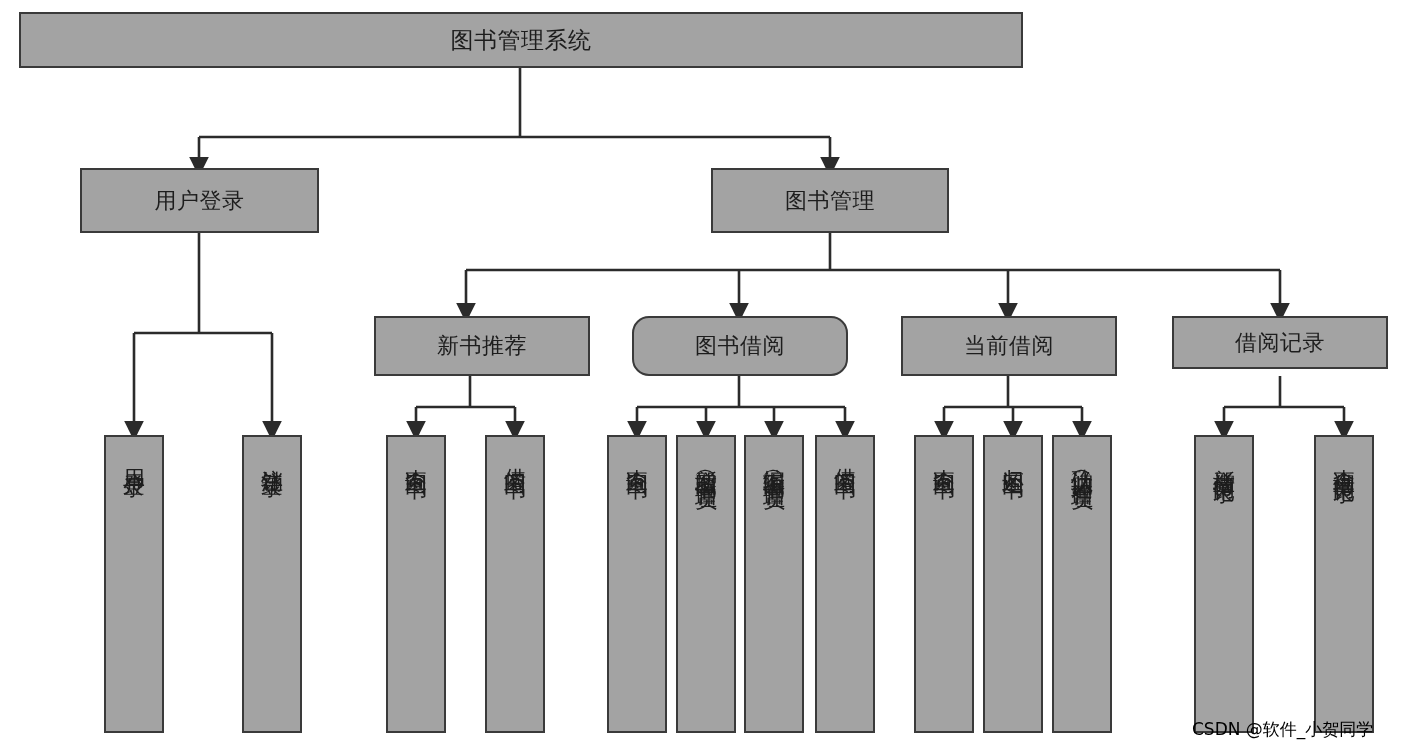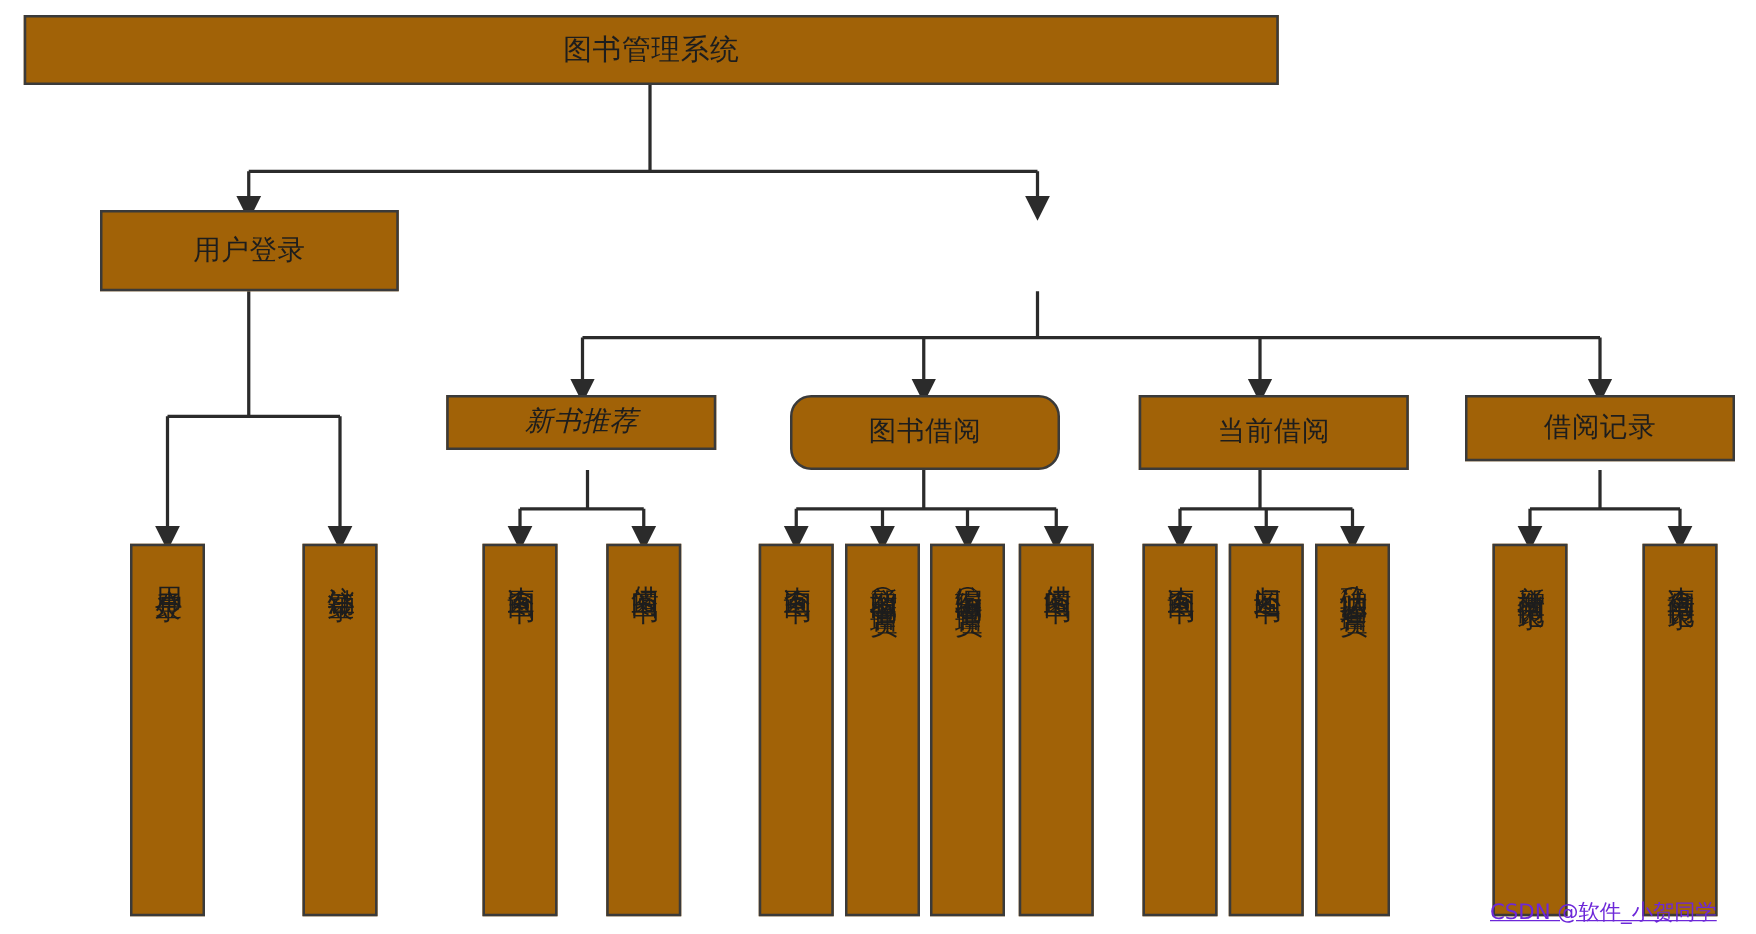--- a/index.html
+++ b/index.html
@@ -22,21 +22,21 @@
     position: absolute;
     left: 0;
     top: 0;
     width: 1405px;
     height: 747px;
     pointer-events: none;
   }
   .node {
     position: absolute;
     box-sizing: border-box;
-    background: #a16207;
+    background: #a3a3a3;
     border: 2px solid #3a3a3a;
     display: flex;
     align-items: center;
     justify-content: center;
     color: #1d1d1d;
   }
   .node-label {
     display: block;
     text-align: center;
     line-height: 1.05;
@@ -59,24 +59,23 @@
     writing-mode: vertical-rl;
     text-orientation: upright;
     font-size: 22px;
     line-height: 1.0;
     letter-spacing: 3px;
     white-space: nowrap;
   }
   .watermark {
     position: absolute;
     font-size: 17px;
-    color: #6d28d9;
+    color: #000000;
     white-space: nowrap;
     user-select: none;
-    text-decoration: underline;
   }
 </style>
 </head>
 <body>
 
 <div id="canvas">
 
   <svg class="connectors" viewBox="0 0 1405 747">
     <defs>
       <marker id="arrow" markerWidth="9" markerHeight="9" refX="1.2" refY="4.3" orient="auto" markerUnits="strokeWidth">
@@ -129,28 +128,31 @@
     </g>
   </svg>
 
   <div class="node h root" style="left:19px; top:12px; width:1004px; height:56px;">
     <span class="node-label">图书管理系统</span>
   </div>
 
   <div class="node h" style="left:80px; top:168px; width:239px; height:65px;">
     <span class="node-label">用户登录</span>
   </div>
-
-  <div class="node h" style="left:357px; top:316px; width:216px; height:44px;font-style:italic;">
+  <div class="node h" style="left:711px; top:168px; width:238px; height:65px;">
+    <span class="node-label">图书管理</span>
+  </div>
+
+  <div class="node h" style="left:374px; top:316px; width:216px; height:60px;">
     <span class="node-label">新书推荐</span>
   </div>
   <div class="node h" style="left:632px; top:316px; width:216px; height:60px;border-radius:17px;">
     <span class="node-label">图书借阅</span>
   </div>
-  <div class="node h" style="left:901px; top:316px; width:216px; height:60px;margin-left:10px;">
+  <div class="node h" style="left:901px; top:316px; width:216px; height:60px;">
     <span class="node-label">当前借阅</span>
   </div>
   <div class="node h" style="left:1172px; top:316px; width:216px; height:53px;">
     <span class="node-label">借阅记录</span>
   </div>
 
   <div class="node v" style="left:104px; top:435px; width:60px; height:298px;">
     <span class="node-label">用户登录</span>
   </div>
   <div class="node v" style="left:242px; top:435px; width:60px; height:298px;">

